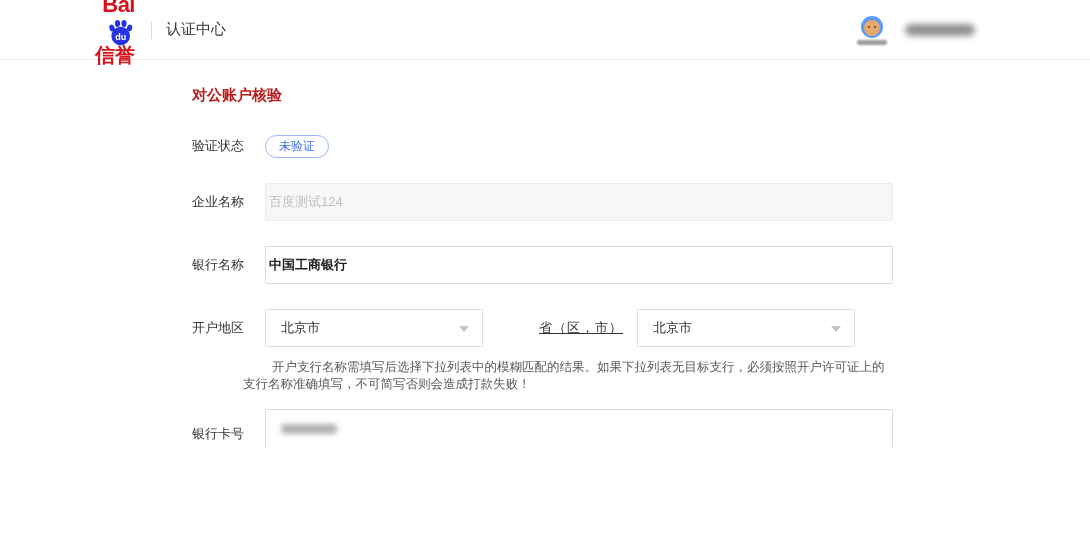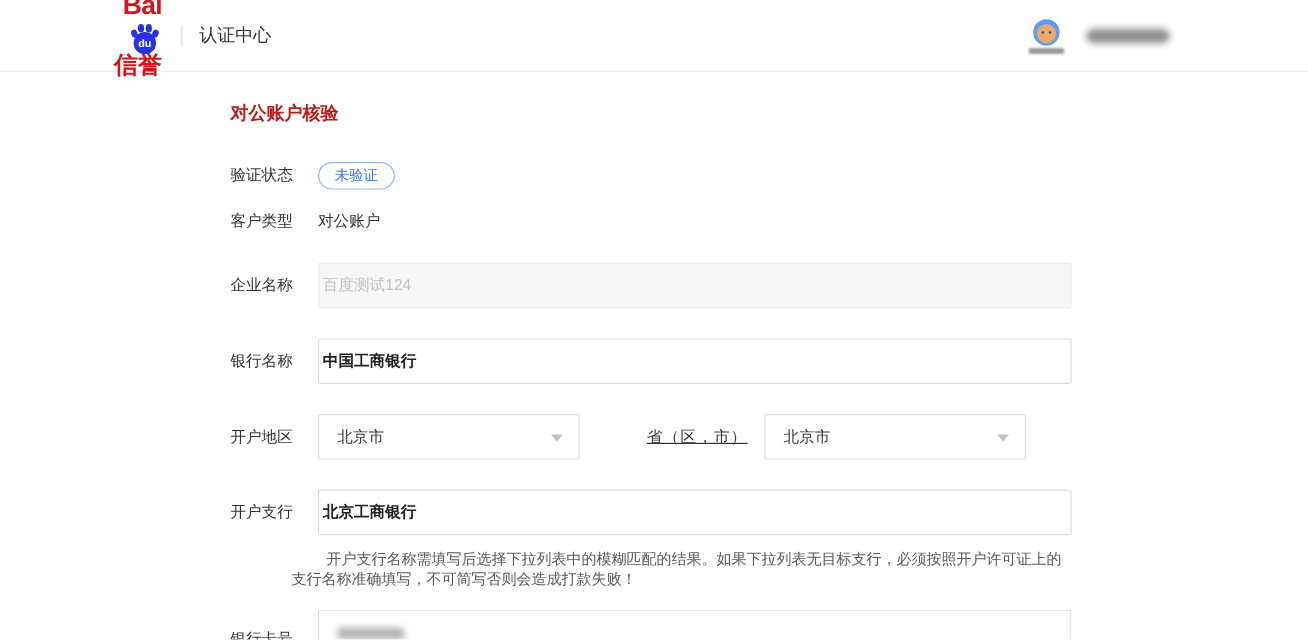--- a/index.html
+++ b/index.html
@@ -187,24 +187,20 @@
 <div class="main">
   <div class="page-title">对公账户核验</div>
 
   <div class="form">
 
     <div class="form-row row-status">
       <div class="form-label">验证状态</div>
       <div class="status-badge">未验证</div>
     </div>
 
-    <div class="form-row row-customer">
-      <div class="form-label">客户类型</div>
-      <div class="plain-value">对公账户</div>
-    </div>
 
     <div class="form-row row-input">
       <div class="form-label">企业名称</div>
       <input class="text-input disabled" type="text" disabled="" value="百度测试124" style="">
     </div>
 
     <div class="form-row row-input">
       <div class="form-label">银行名称</div>
       <input class="text-input" type="text" value="中国工商银行" style="">
     </div>
@@ -215,24 +211,20 @@
         <span>北京市</span>
         <span class="select-caret"></span>
       </div>
       <div class="region-caption">省（区，市）</div>
       <div class="select-box">
         <span>北京市</span>
         <span class="select-caret"></span>
       </div>
     </div>
 
-    <div class="form-row row-input">
-      <div class="form-label">开户支行</div>
-      <input class="text-input" type="text" value="北京工商银行" style="">
-    </div>
 
     <div class="branch-note">开户支行名称需填写后选择下拉列表中的模糊匹配的结果。如果下拉列表无目标支行，必须按照开户许可证上的支行名称准确填写，不可简写否则会造成打款失败！</div>
 
     <div class="form-row row-card">
       <div class="form-label">银行卡号</div>
       <div class="card-input-wrap">
         <div class="redacted-card-number"></div>
       </div>
     </div>
 

